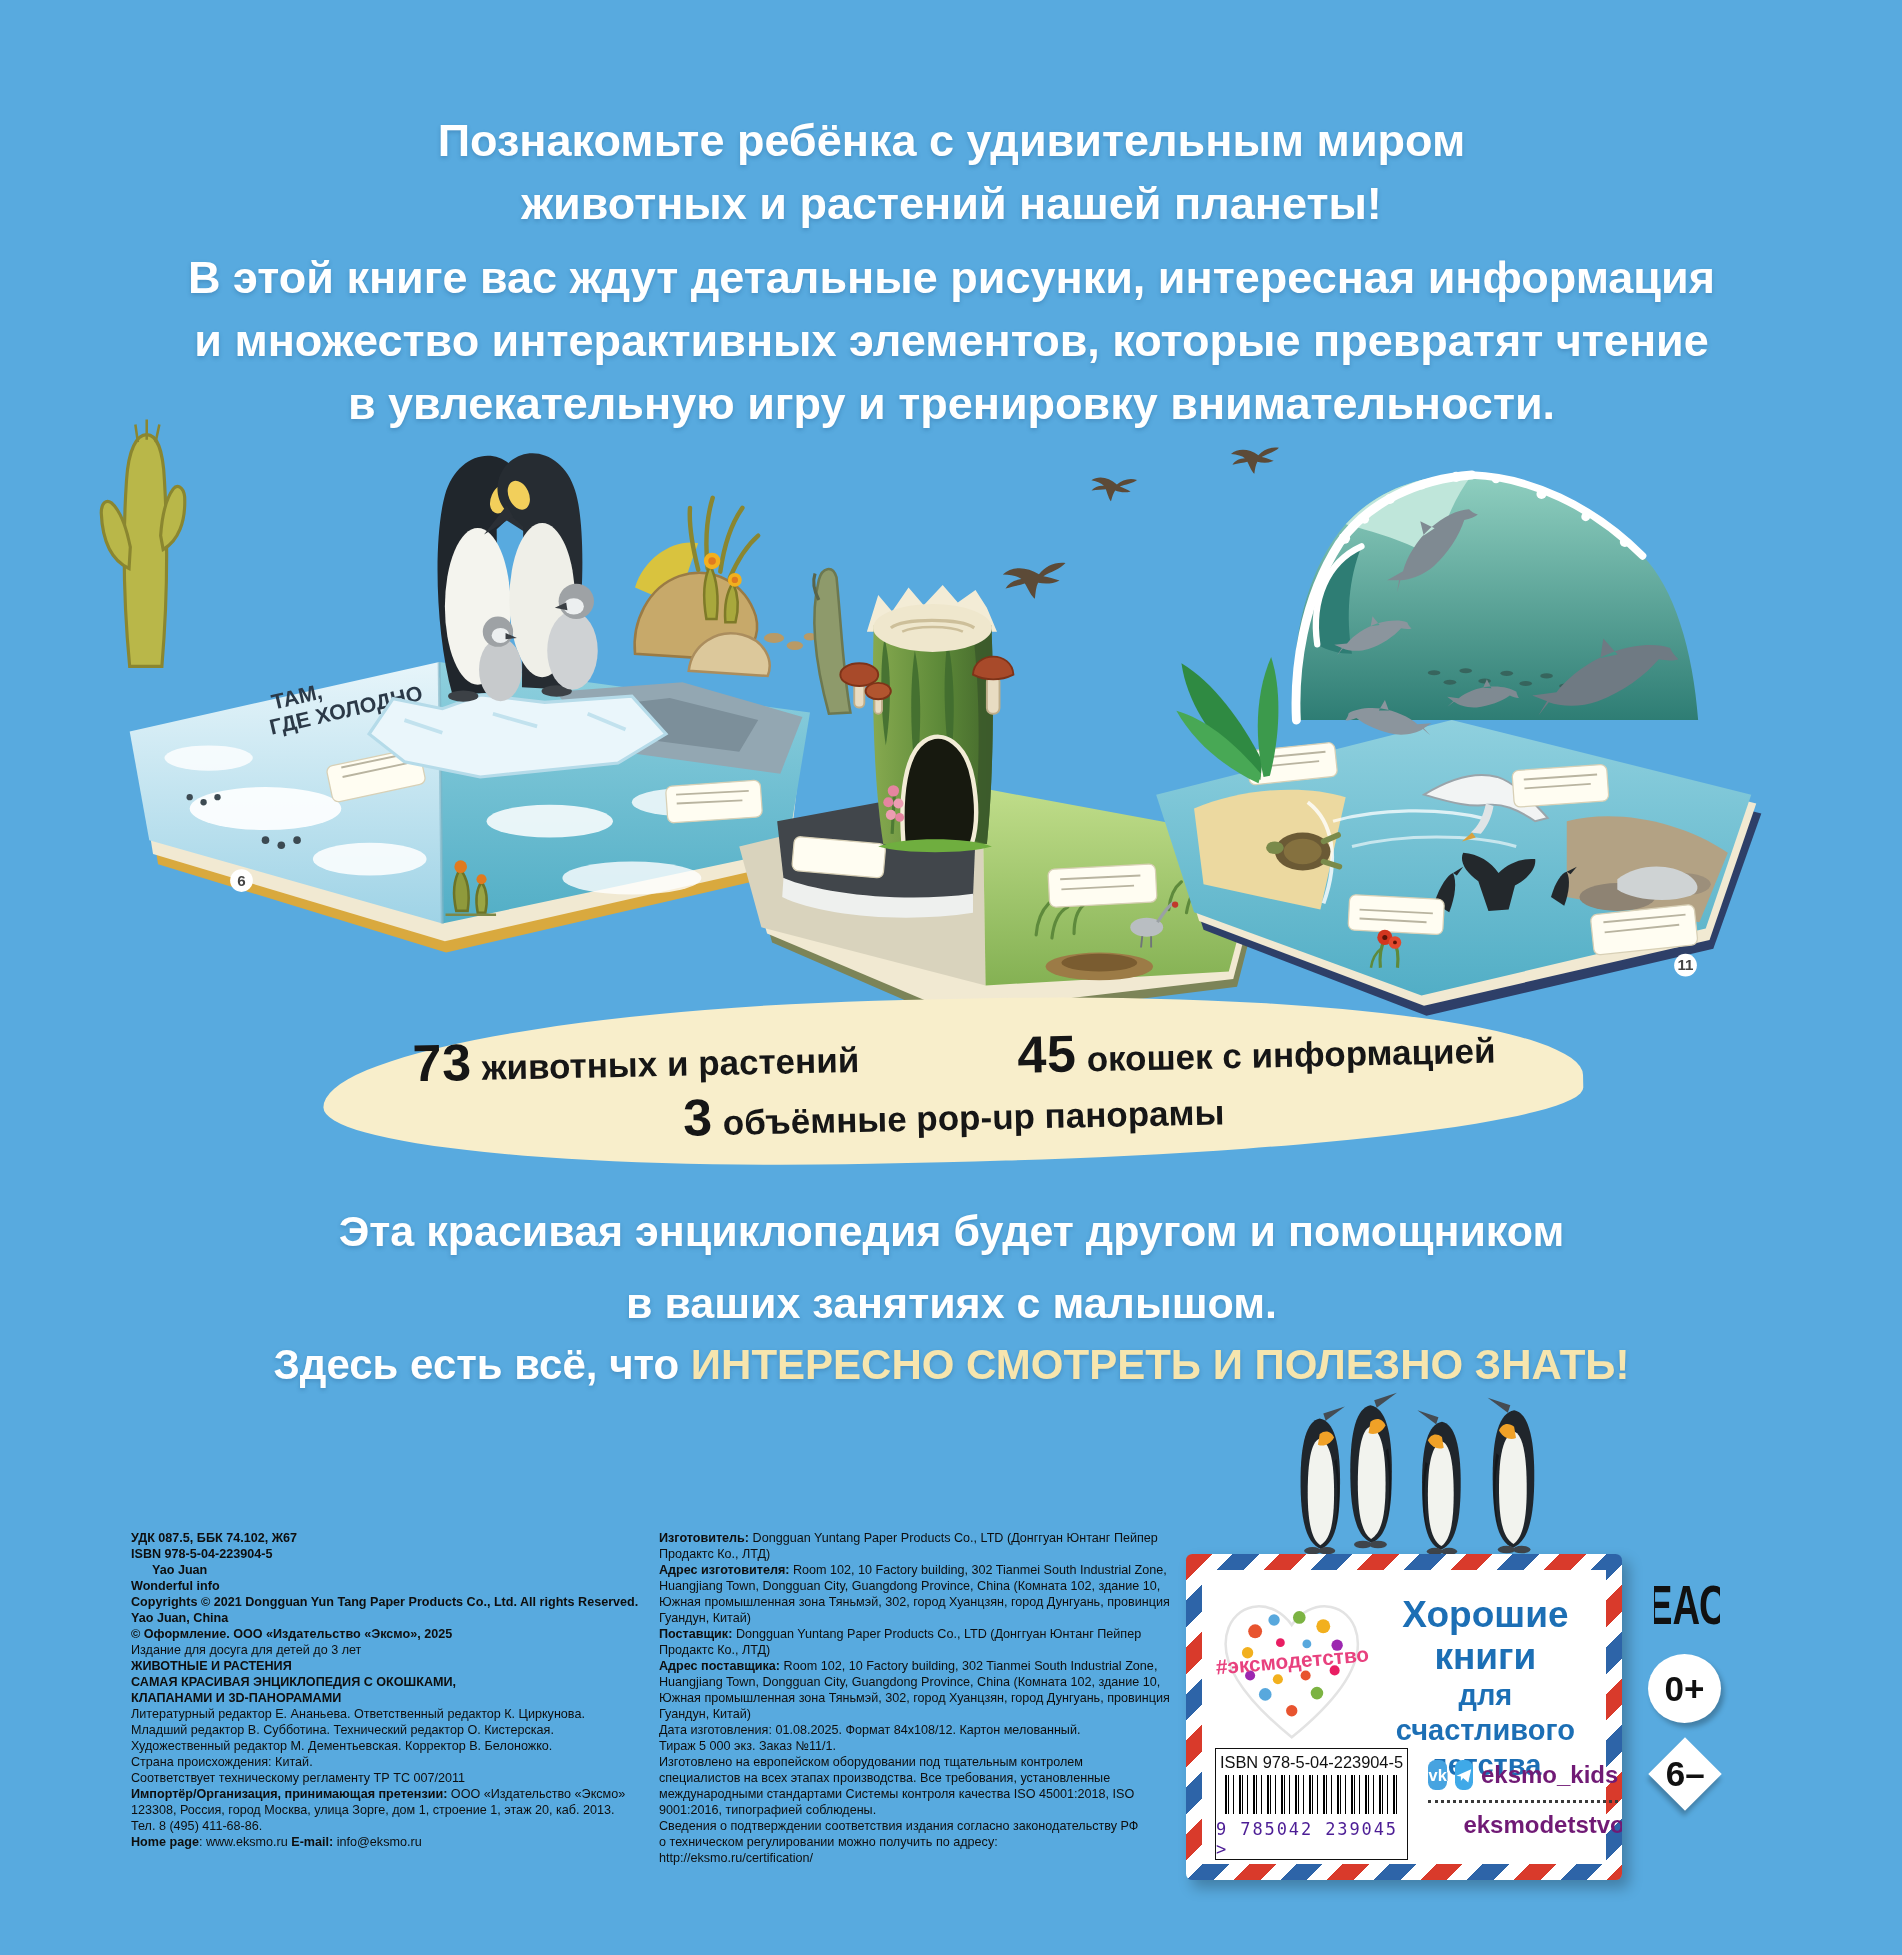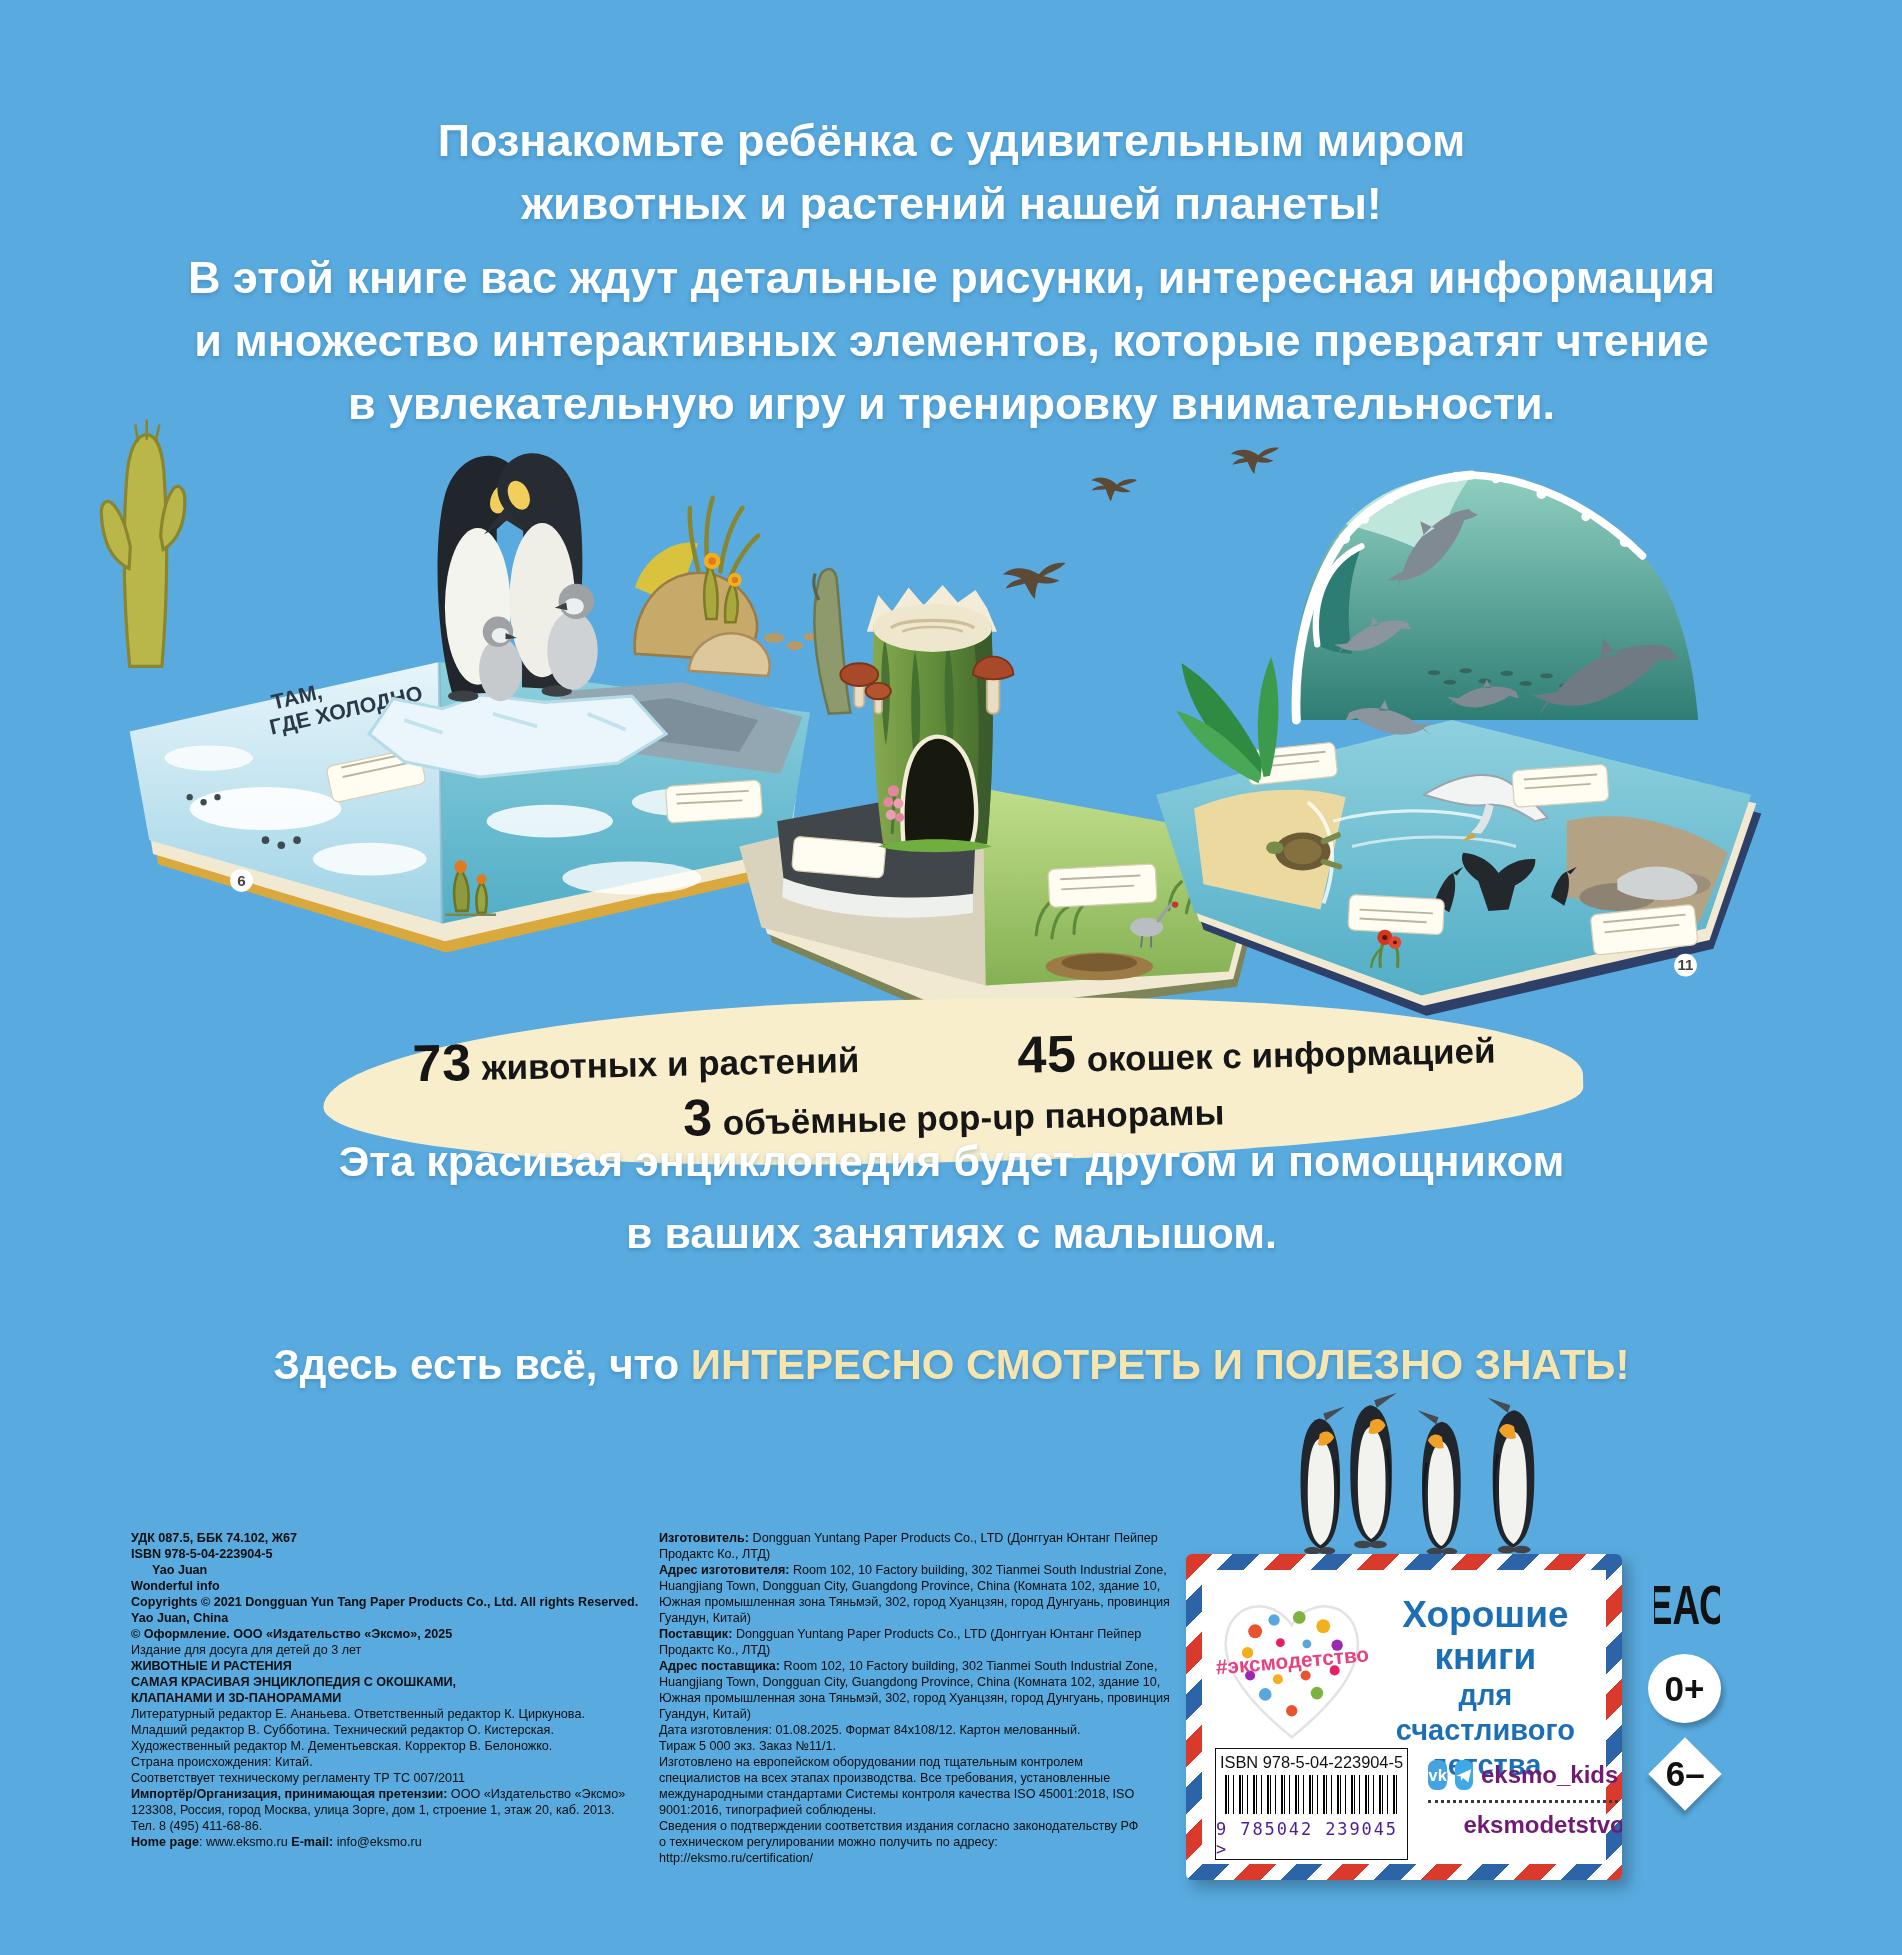--- a/index.html
+++ b/index.html
@@ -18,21 +18,21 @@
   .stats-oval{position:absolute;left:323px;top:999px;width:1260px;height:163px;
     background:#F8EECB;transform:rotate(-1.2deg);
     border-radius:49% 51% 54% 46% / 62% 58% 40% 44%;}
   .stat{position:absolute;white-space:nowrap;color:#161616;}
   .stat .num{font-size:52px;font-weight:bold;letter-spacing:0.6px;}
   .stat .lbl{font-size:35px;font-weight:bold;margin-left:10px;}
   .stat1{left:90px;top:23px;}
   .stat2{left:695px;top:26.5px;}
   .stat3{left:0;right:0;top:83px;text-align:center;}
   
-  .midline{position:absolute;left:0;right:0;top:1125px;text-align:center;color:#fff;
+  .midline{position:absolute;left:0;right:0;top:1195px;text-align:center;color:#fff;
     font-weight:bold;font-size:43px;line-height:72px;
     text-shadow:0 1.9px 4.4px rgba(25,80,130,.30);}
   .highlightline{position:absolute;left:0;right:0;top:1341px;text-align:center;
     color:#fff;font-weight:bold;font-size:42px;white-space:nowrap;
     text-shadow:0 1.9px 4.4px rgba(25,80,130,.30);}
   .highlightline .em{color:#F6E5AE;}
   
   .imprint{position:absolute;top:1530px;color:#0e0e0e;font-size:12.6px;line-height:16px;}
   .imprint-left{left:131px;width:512px;}
   .imprint-mid{left:659px;width:524px;}

